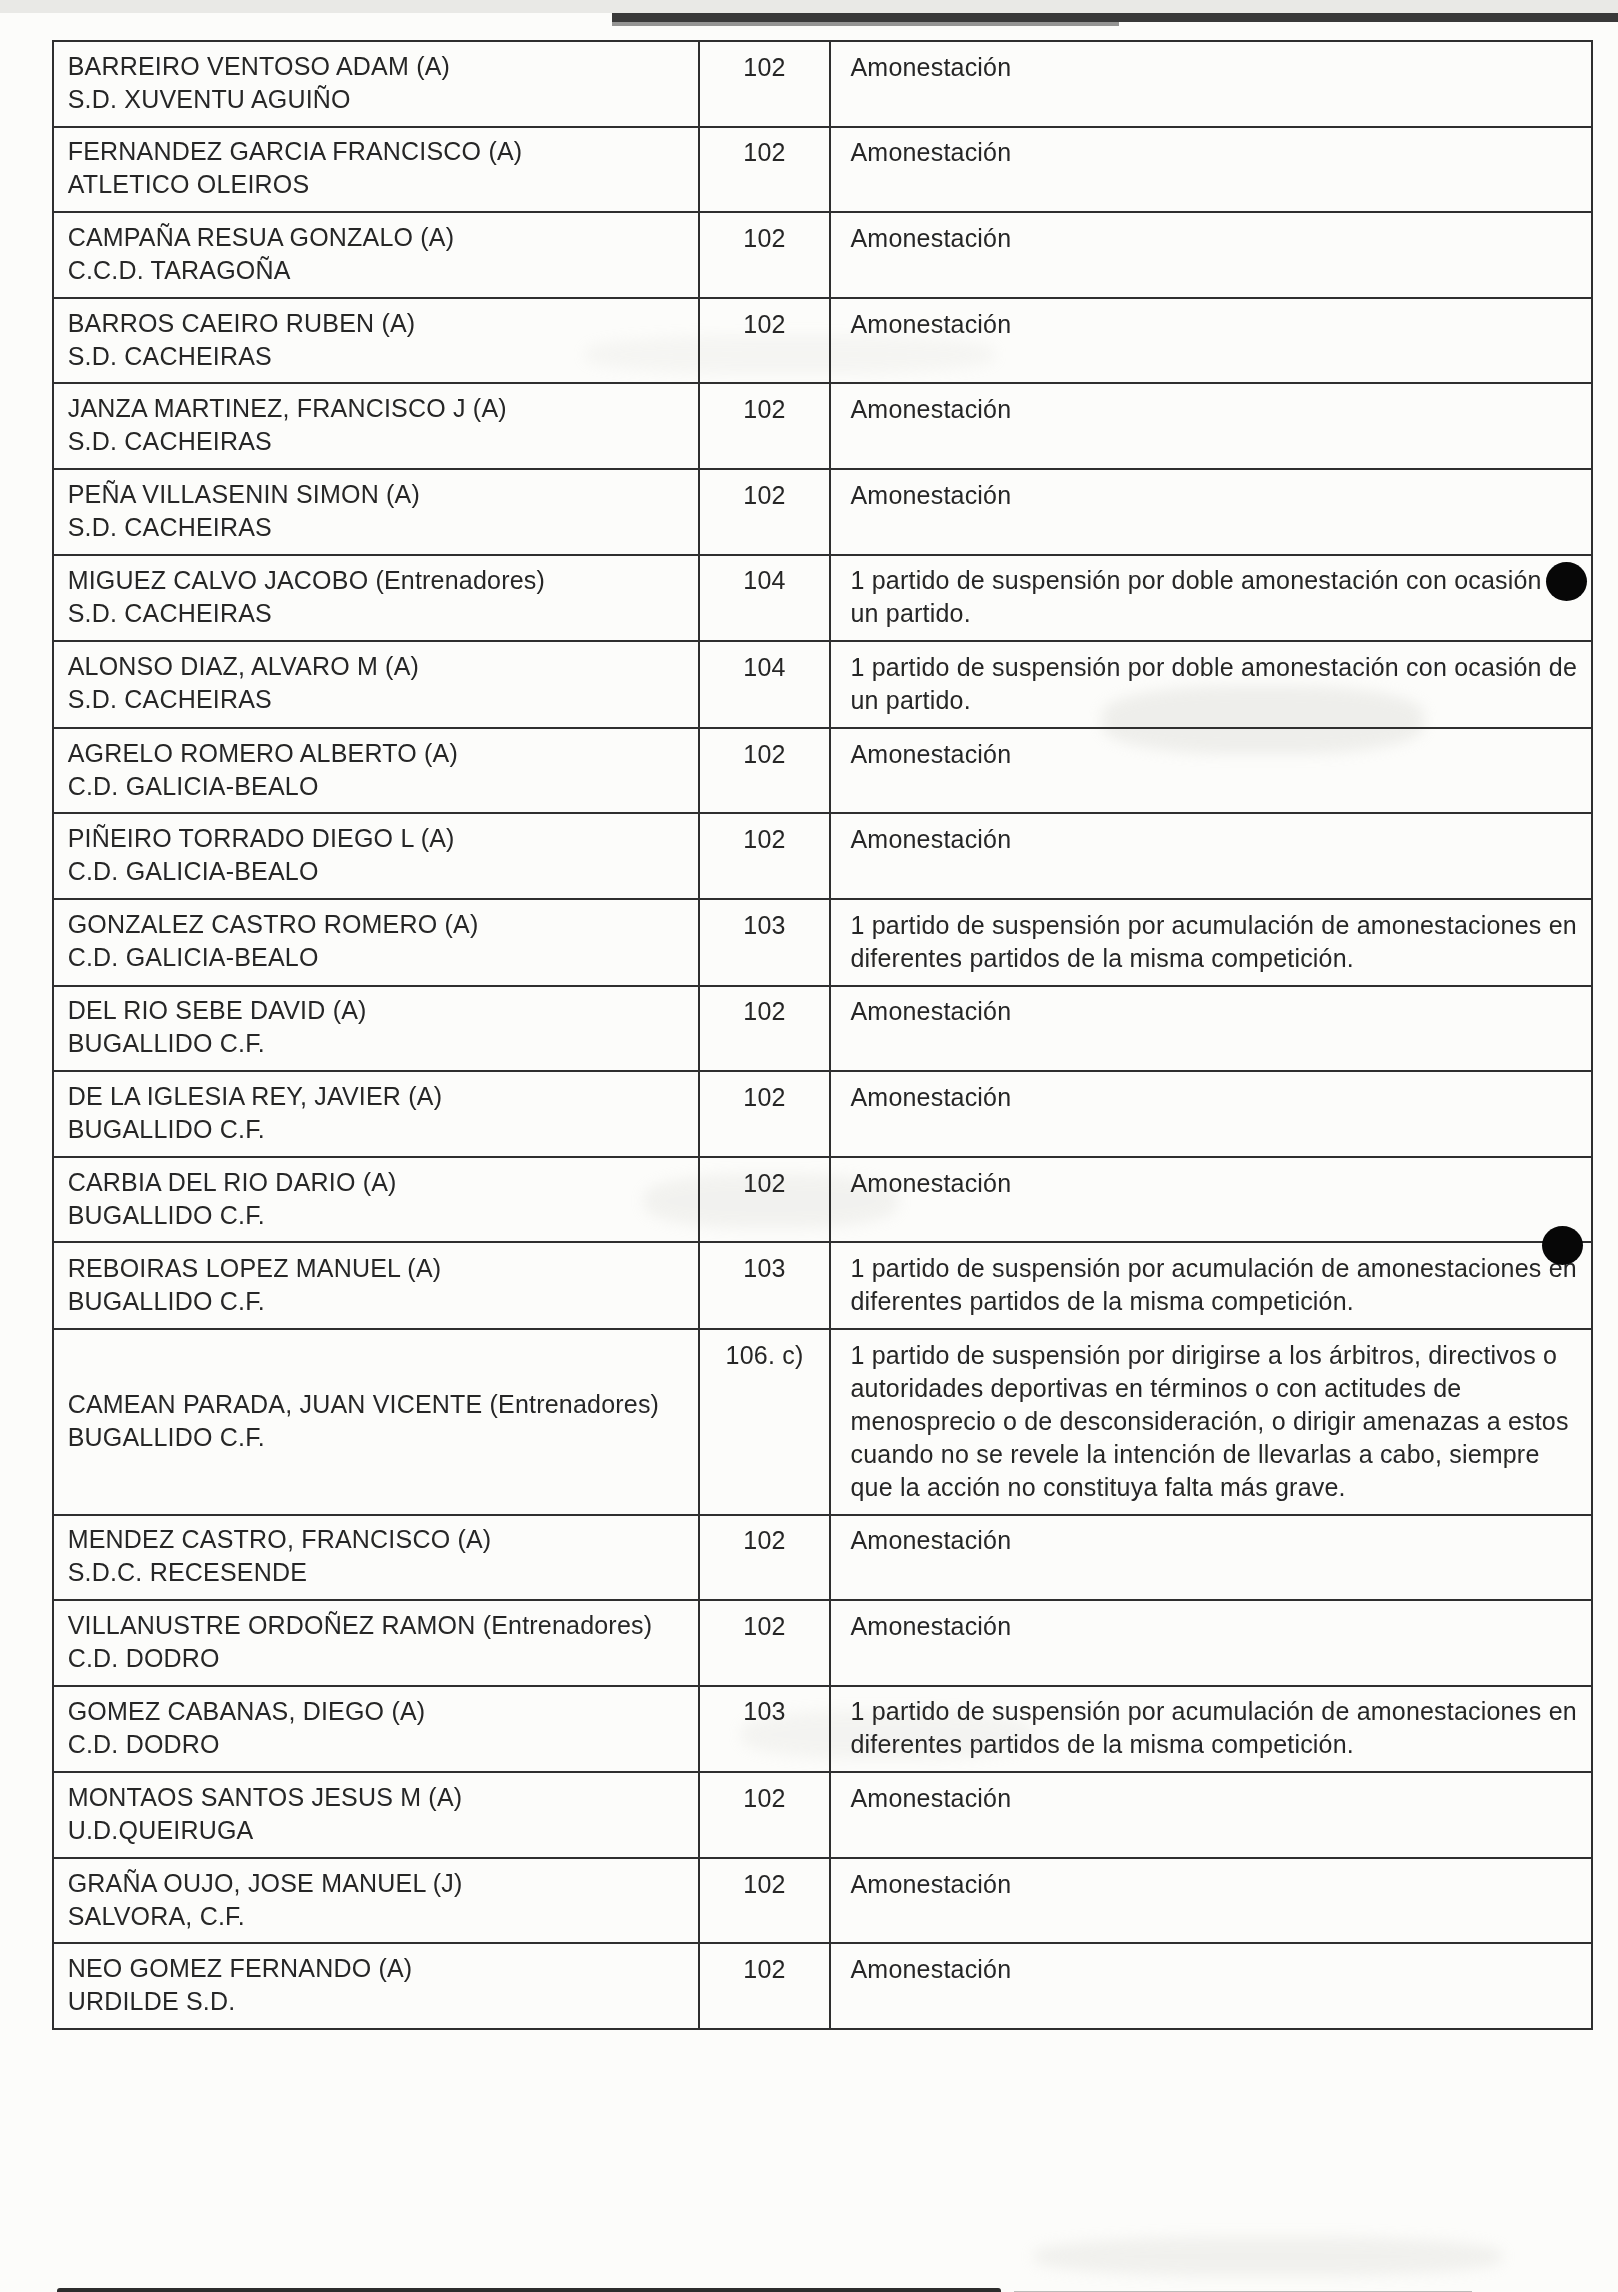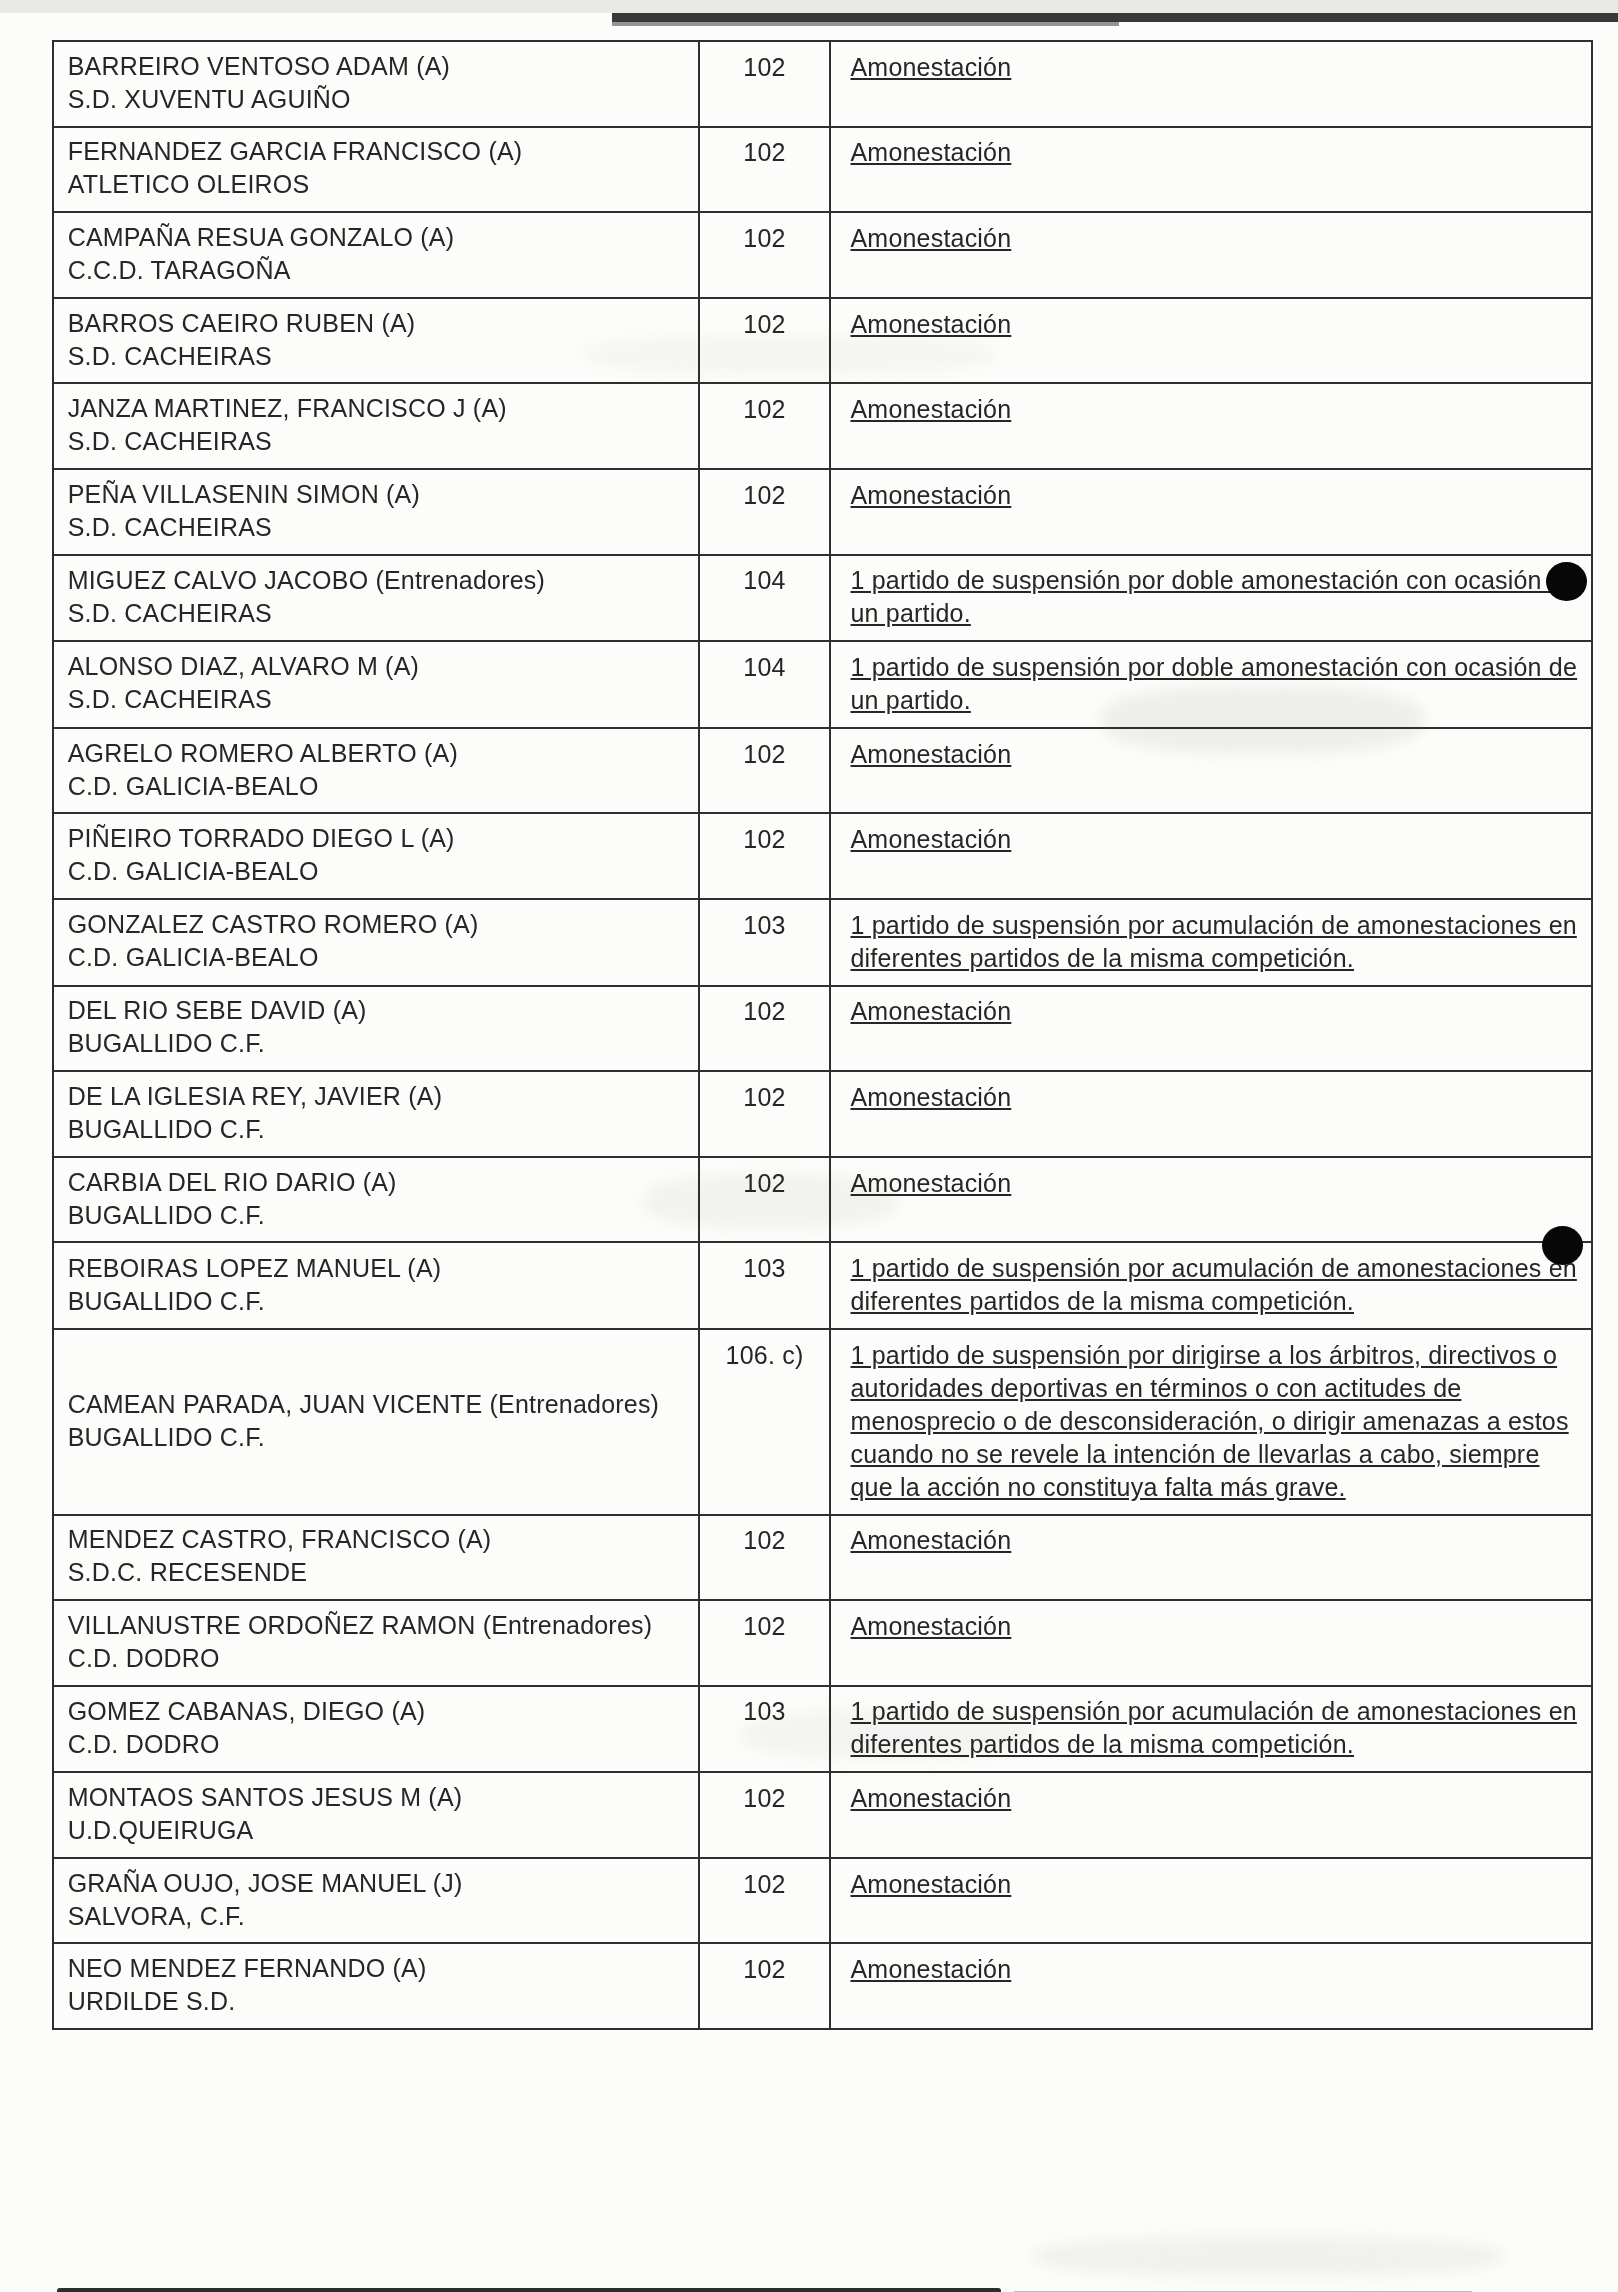--- a/index.html
+++ b/index.html
@@ -61,21 +61,20 @@
   }
   td.article-cell {
     vertical-align: top;
     text-align: center;
     padding-top: 8.8px;
   }
   td.sanction-cell {
     position: relative;
     vertical-align: top;
     padding: 8.8px 13.7px 9.8px 19.5px;
-    text-decoration: underline;
   }
   .player-name, .club-name { white-space: nowrap; }
   .redaction-dot {
     position: absolute;
     width: 41px;
     height: 39px;
     background: #070707;
     border-radius: 50%;
     z-index: 3;
   }
@@ -353,21 +352,21 @@
     </td>
     <td class="cell article-cell">102</td>
     <td class="cell sanction-cell">
       <span class="sanction-text">Amonestación</span>
       
     </td>
   </tr>
 
   <tr class="sanction-row">
     <td class="cell name-cell">
-      <div class="player-name">NEO MENDEZ FERNANDO (A)</div>
+      <div class="player-name">NEO GOMEZ FERNANDO (A)</div>
       <div class="club-name">URDILDE S.D.</div>
     </td>
     <td class="cell article-cell">102</td>
     <td class="cell sanction-cell">
       <span class="sanction-text">Amonestación</span>
       
     </td>
   </tr>
 </tbody>
   </table>

